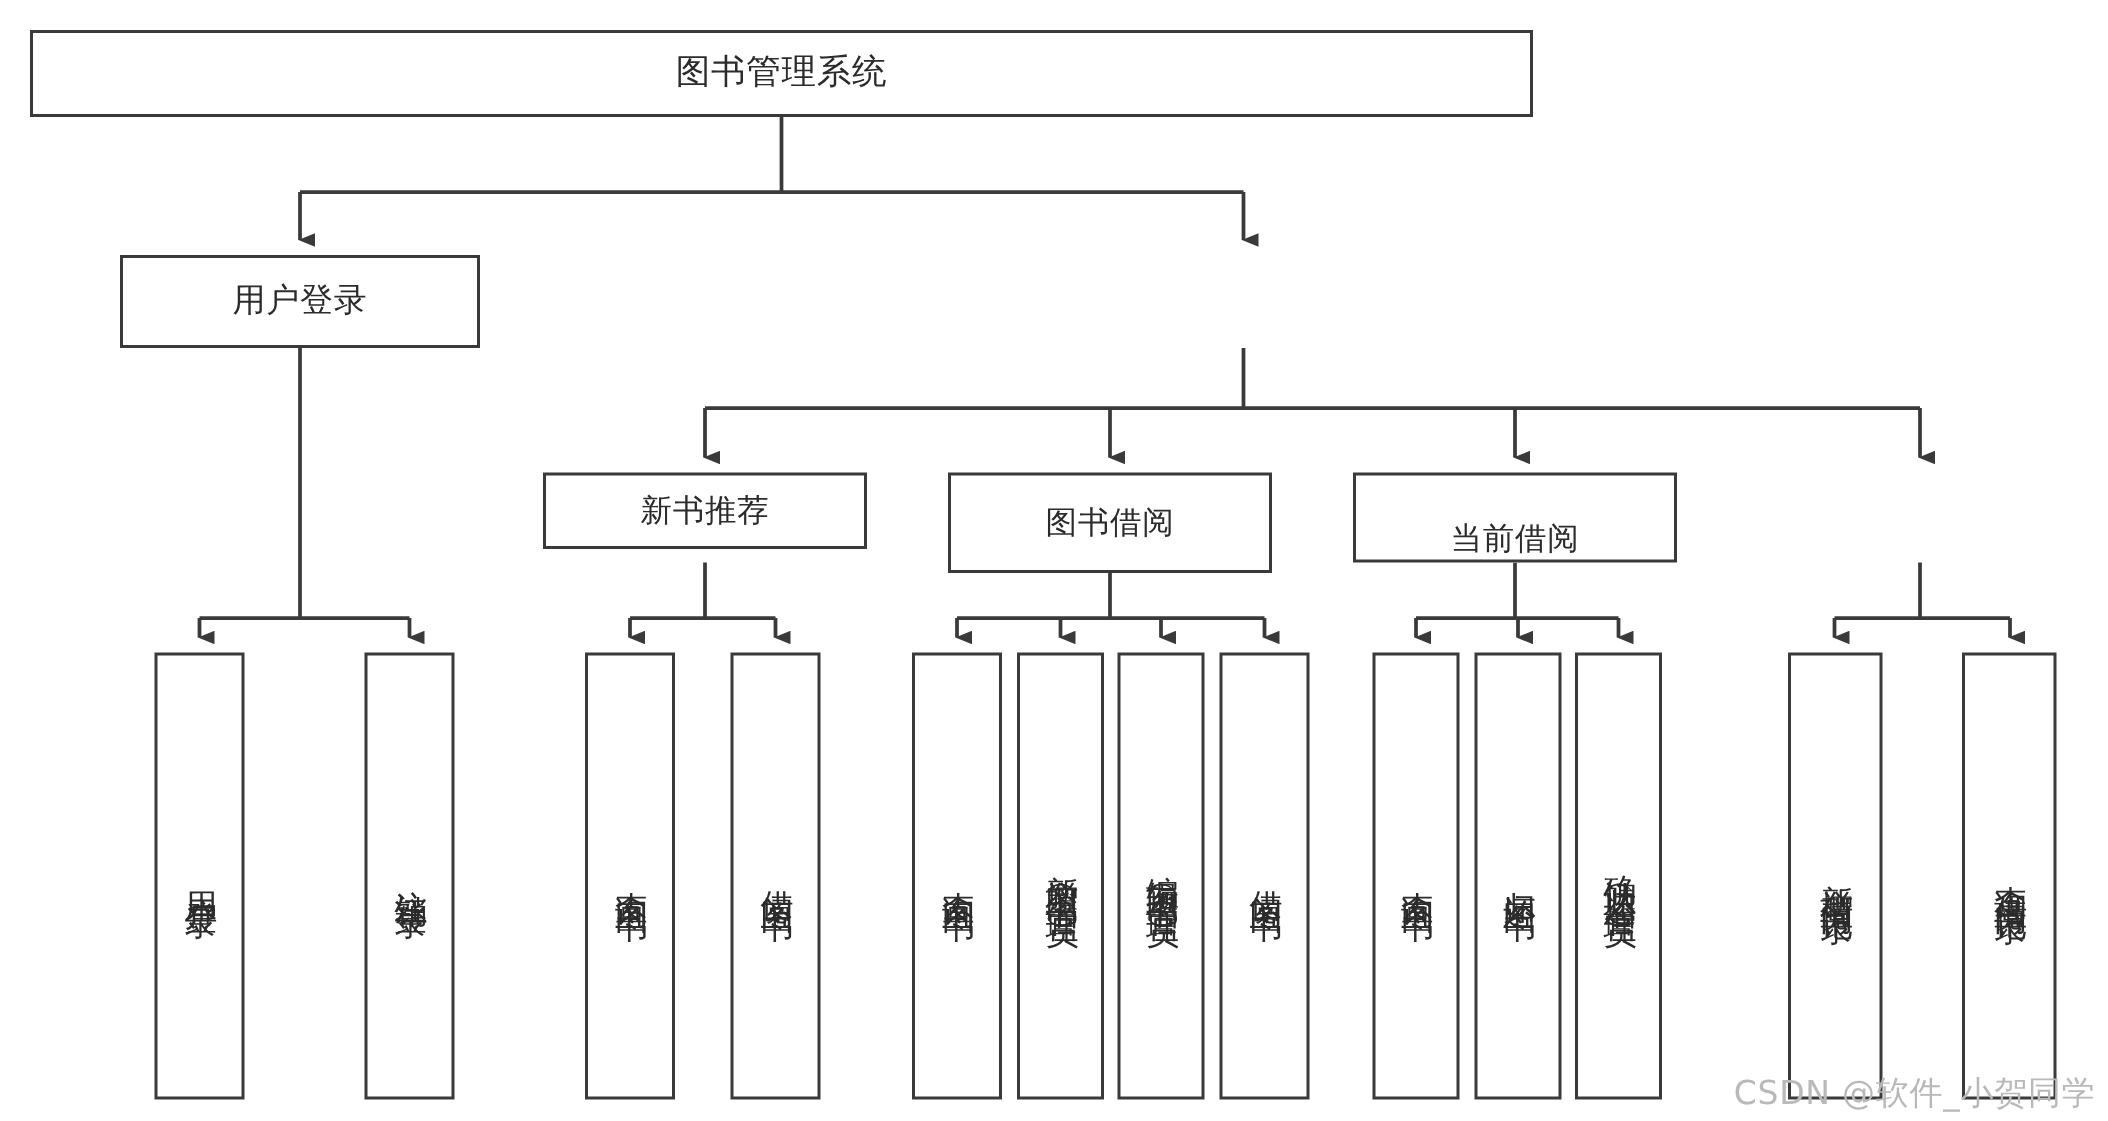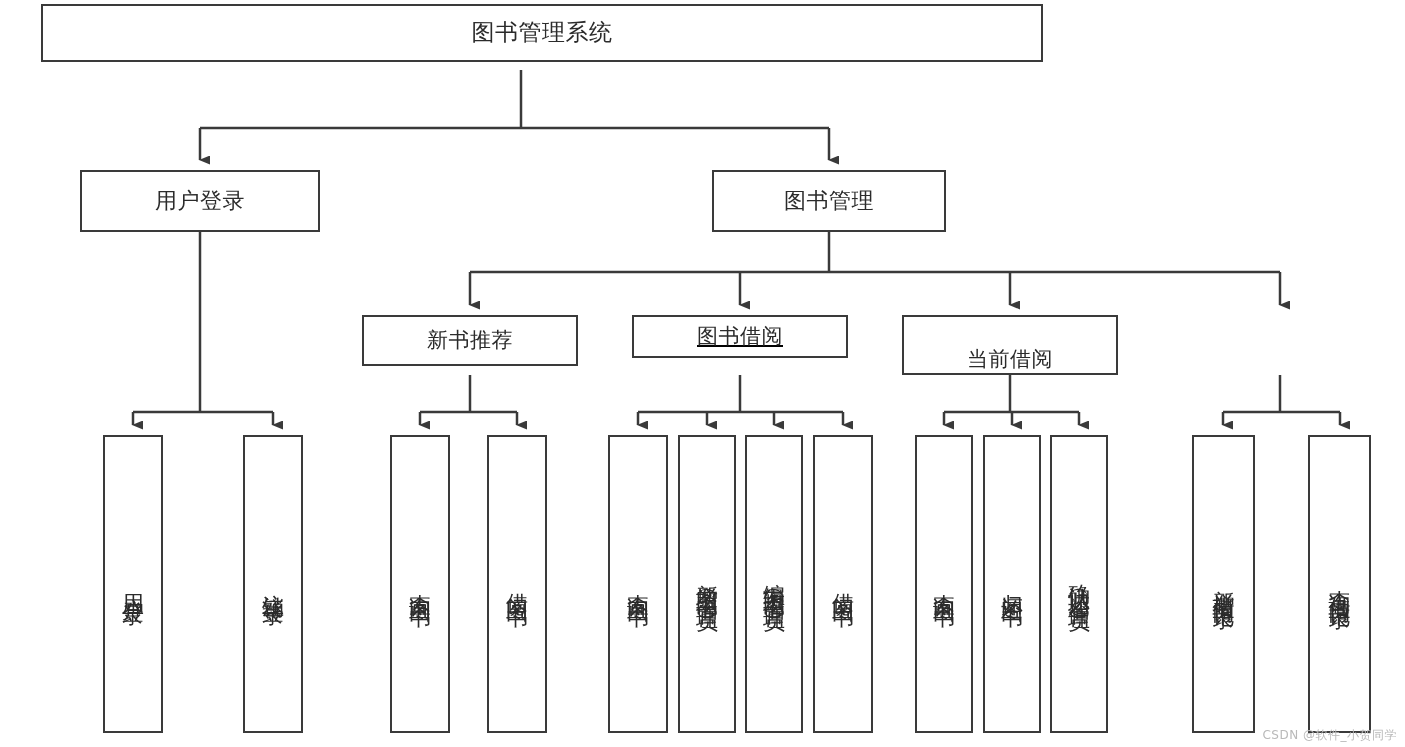--- a/index.html
+++ b/index.html
@@ -54,21 +54,21 @@
     font-size: 22px;
     writing-mode: vertical-rl;
     text-orientation: upright;
     letter-spacing: 4px;
     line-height: 1;
   }
   #watermark {
     position: absolute;
     right: 8px;
     bottom: 3px;
-    font-size: 12px;
+    font-size: 22px;
     color: #b9b9b9;
     letter-spacing: 0.5px;
     white-space: nowrap;
     pointer-events: none;
   }
 </style>
 </head>
 <body>
 
 <div id="diagram-root">
@@ -116,35 +116,32 @@
       <path d="M 1012,412 L 1012,425" marker-end="url(#arrowhead)"></path>
       <path d="M 1079,412 L 1079,425" marker-end="url(#arrowhead)"></path>
 
       <path d="M 1280,375 L 1280,412"></path>
       <path d="M 1223,412 L 1340,412"></path>
       <path d="M 1223,412 L 1223,425" marker-end="url(#arrowhead)"></path>
       <path d="M 1340,412 L 1340,425" marker-end="url(#arrowhead)"></path>
     </g>
   </svg>
 
-  <div class="node-box node-root" style="left:20px; top:4px; width:1002px; height:58px;margin-left:21px;">
+  <div class="node-box node-root" style="left:20px; top:20px; width:1002px; height:58px;">
     <span class="node-label">图书管理系统</span>
   </div>
 
   <div class="node-box node-l1" style="left:80px; top:170px; width:240px; height:62px;">
     <span class="node-label">用户登录</span>
   </div>
-  <div class="node-box node-l1" style="left:712px; top:170px; width:234px; height:62px;">
-    <span class="node-label">图书管理</span>
-  </div>
 
   <div class="node-box node-l2" style="left:362px; top:315px; width:216px; height:51px;">
     <span class="node-label">新书推荐</span>
   </div>
-  <div class="node-box node-l2" style="left:632px; top:315px; width:216px; height:43px;text-decoration:underline;">
+  <div class="node-box node-l2" style="left:632px; top:315px; width:216px; height:67px;">
     <span class="node-label">图书借阅</span>
   </div>
   <div class="node-box node-l2" style="left:902px; top:315px; width:216px; height:60px;align-items:flex-end;">
     <span class="node-label">当前借阅</span>
   </div>
 
   <div class="node-box node-leaf" style="left:103px; top:435px; width:60px; height:298px;">
     <span class="node-label">用户登录</span>
   </div>
   <div class="node-box node-leaf" style="left:243px; top:435px; width:60px; height:298px;">

